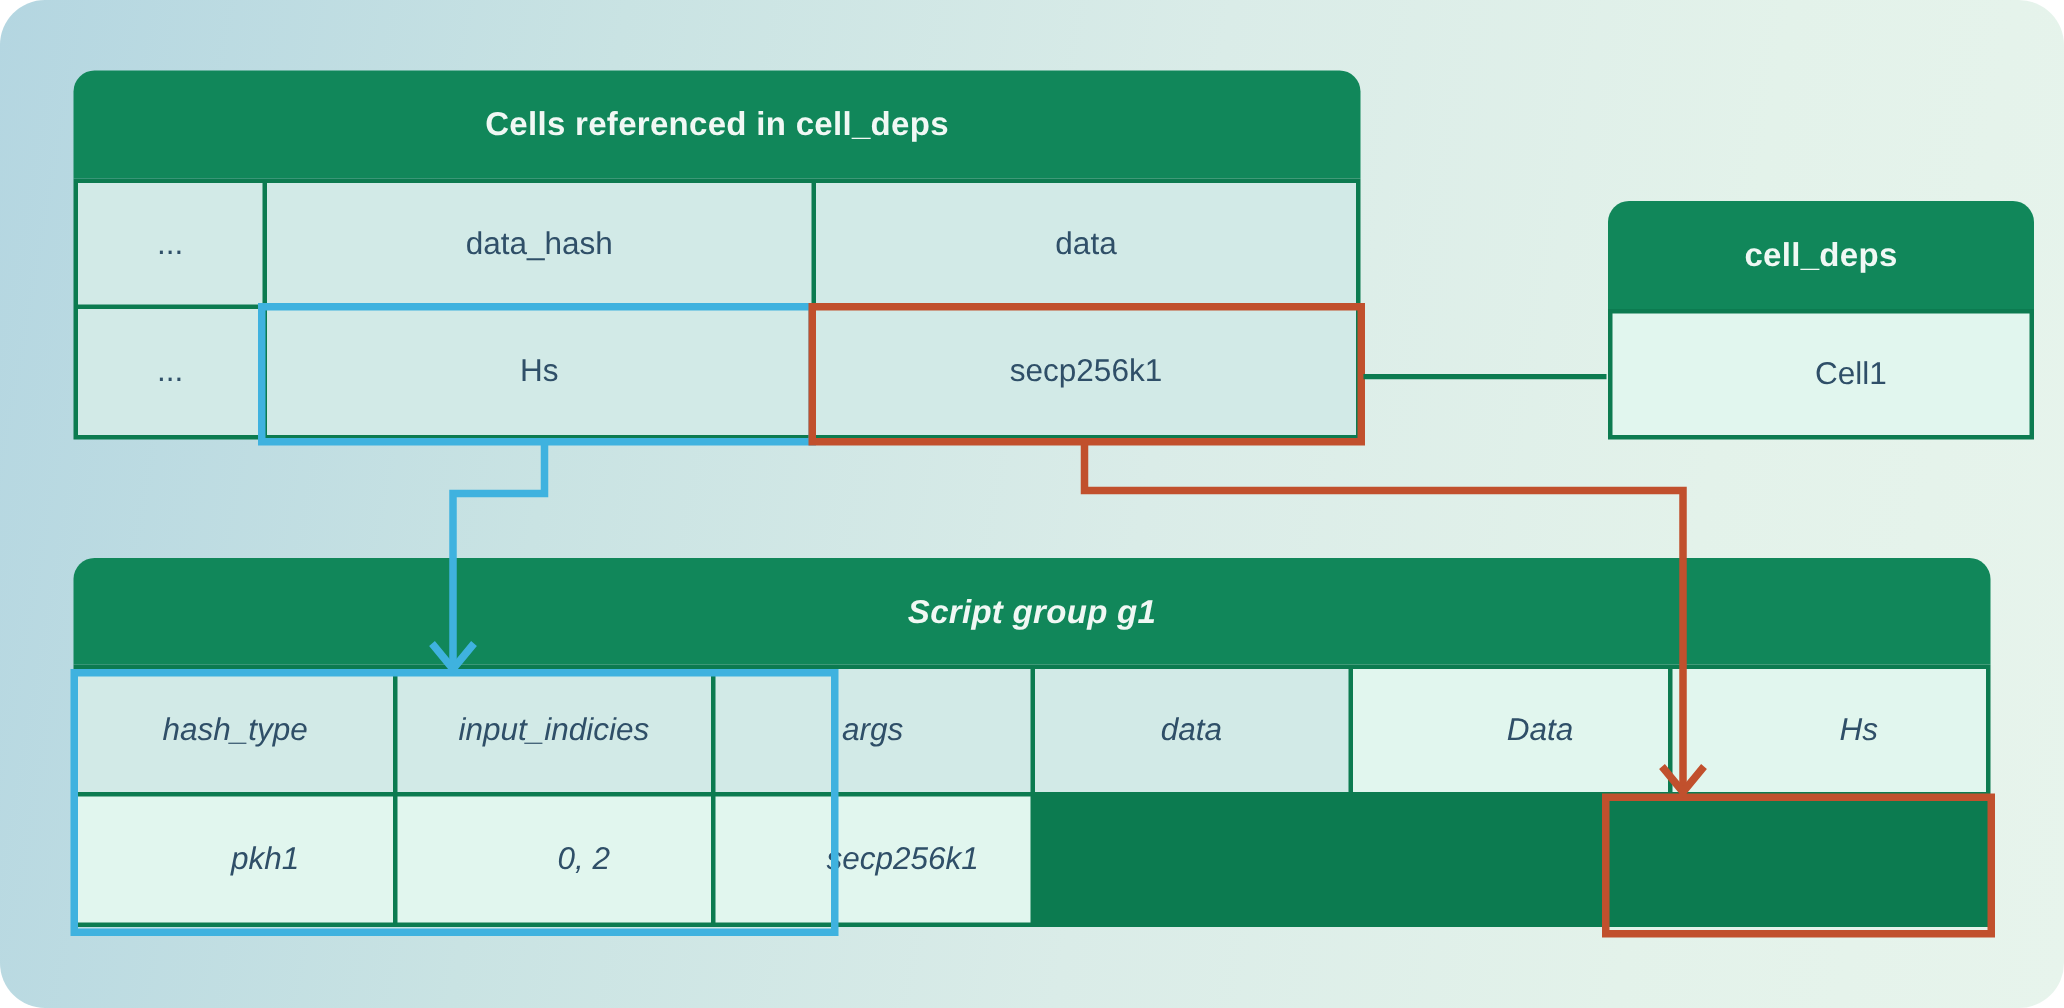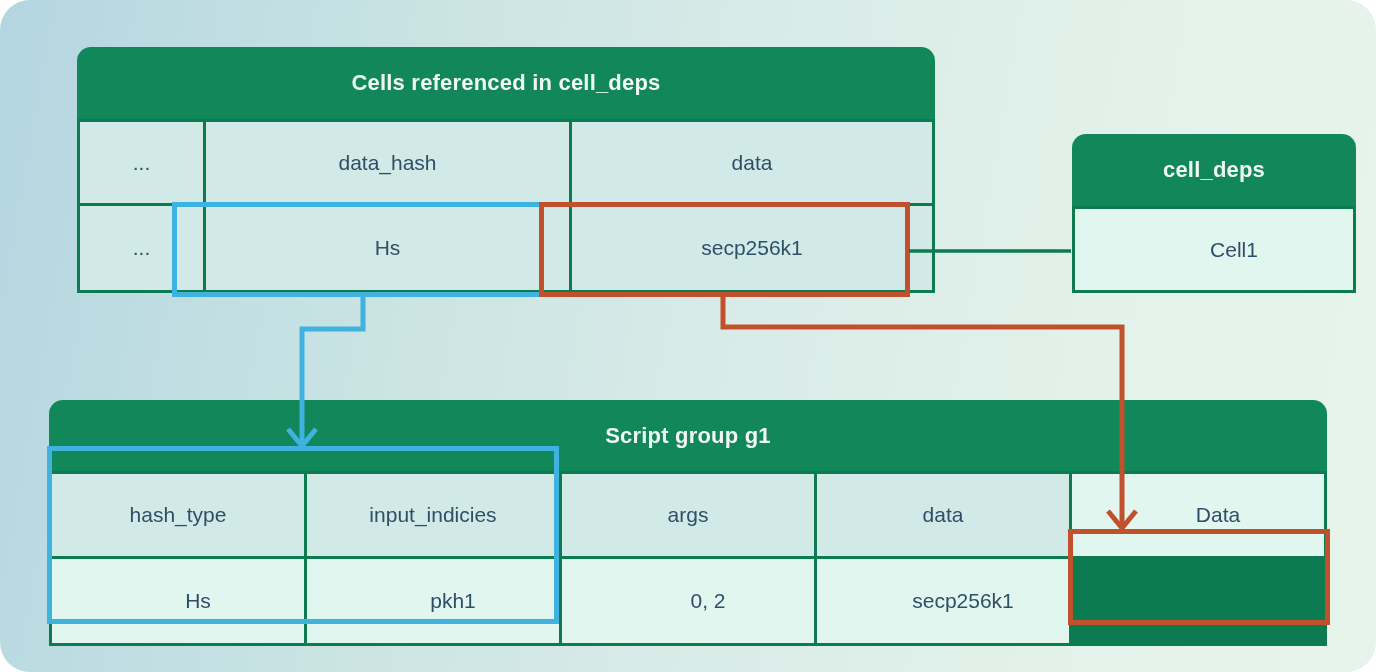--- a/index.html
+++ b/index.html
@@ -22,42 +22,42 @@
   .hl{position:absolute;box-sizing:border-box;background:transparent;}
   .hl-blue{border:5px solid var(--hl-blue);}
   .hl-red{border:5px solid var(--hl-red);}
   svg.connectors{position:absolute;left:0;top:0;pointer-events:none;}
 </style>
 </head>
 <body>
 
 <div id="canvas">
 
-  <div class="tbl" style="left:49px;top:47px;width:858px;margin-left:28px;">
+  <div class="tbl" style="left:49px;top:47px;width:858px;">
     <div class="tbl-header">Cells referenced in cell_deps</div>
     <div class="tbl-grid" style="grid-template-columns:123px 363px 1fr;grid-template-rows:81px 84px;">
       <div class="cell">...</div>
       <div class="cell">data_hash</div>
       <div class="cell">data</div>
       <div class="cell">...</div>
       <div class="cell">Hs</div>
       <div class="cell">secp256k1</div>
     </div>
   </div>
 
   <div class="tbl" style="left:1072px;top:134px;width:284px;">
     <div class="tbl-header">cell_deps</div>
     <div class="tbl-grid" style="grid-template-columns:1fr;grid-template-rows:81px;">
       <div class="cell light">Cell1</div>
     </div>
   </div>
 
-  <div class="tbl" style="left:49px;top:400px;width:1278px;">
+  <div class="tbl" style="left:49px;top:372px;width:1278px;font-style:italic;">
     <div class="tbl-header" style="height:71px;">Script group g1</div>
-    <div class="tbl-grid" style="grid-template-columns:repeat(5,1fr);grid-template-rows:82px 84px;text-align:right;">
+    <div class="tbl-grid" style="grid-template-columns:repeat(6,1fr);grid-template-rows:82px 84px;text-align:right;">
       <div class="cell">hash_type</div>
       <div class="cell">input_indicies</div>
       <div class="cell">args</div>
       <div class="cell">data</div>
       <div class="cell light">Data</div>
       <div class="cell light">Hs</div>
       <div class="cell light">pkh1</div>
       <div class="cell light">0, 2</div>
       <div class="cell light">secp256k1</div>
     </div>

